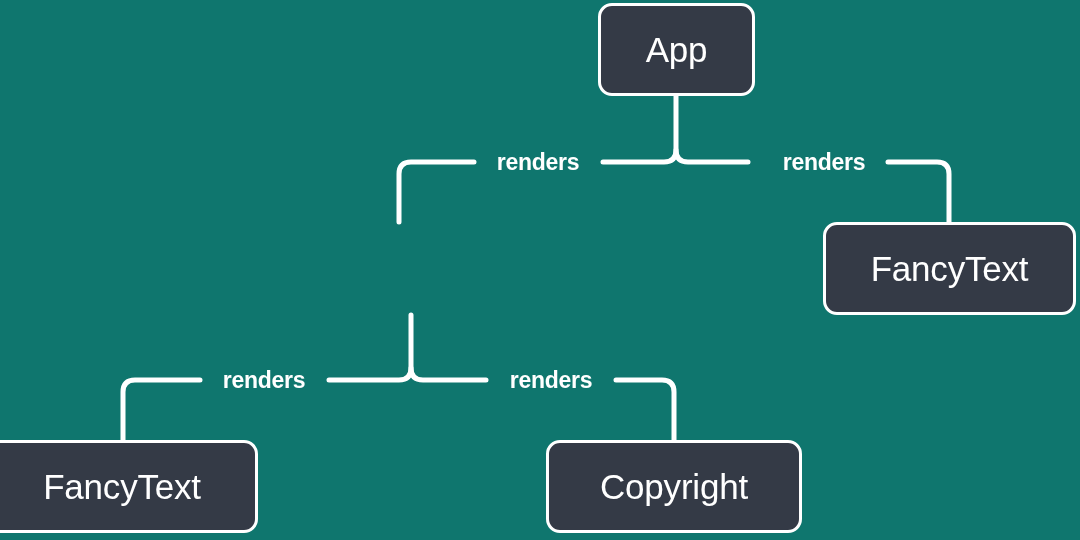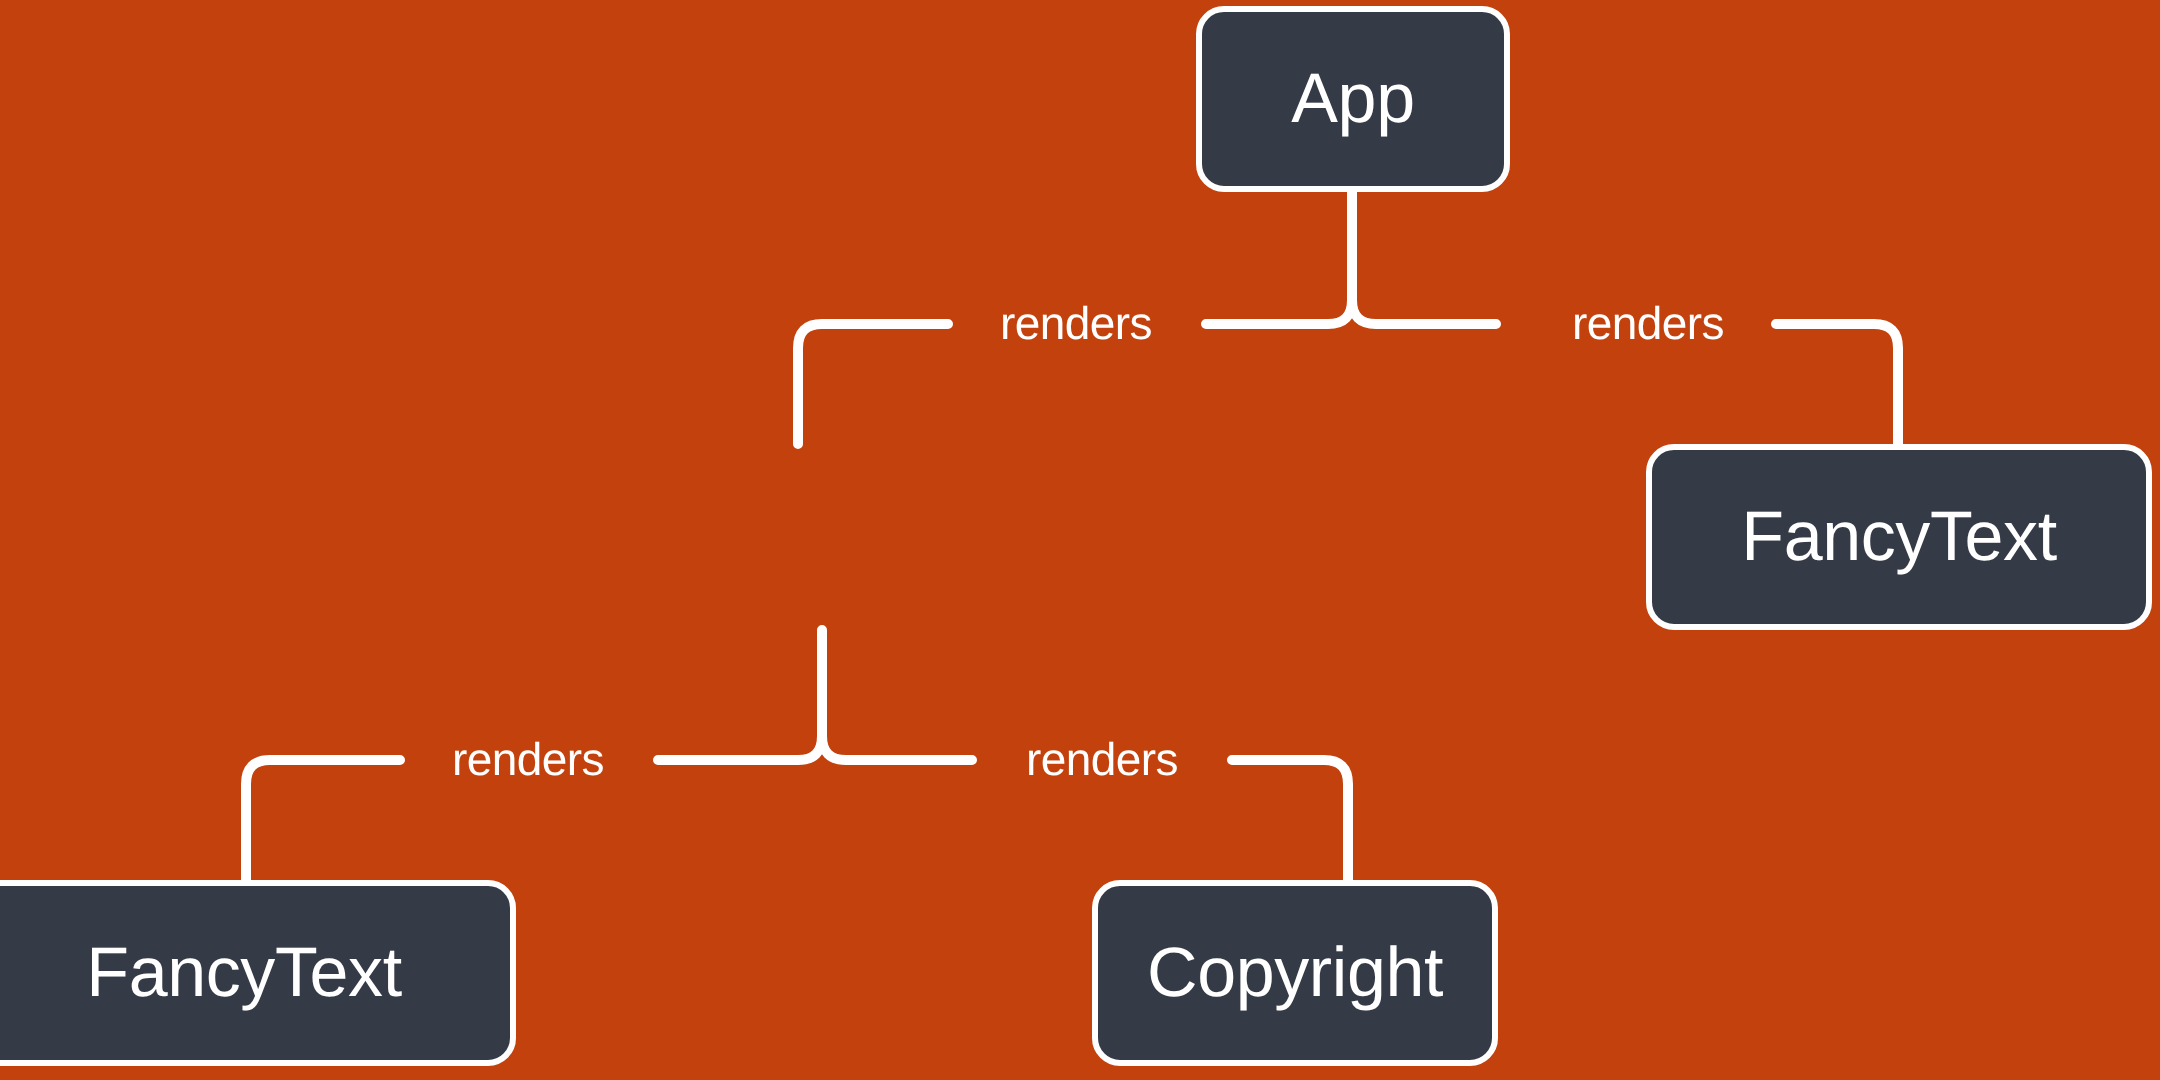--- a/index.html
+++ b/index.html
@@ -9,21 +9,21 @@
   body {
     width: 1080px;
     height: 540px;
     overflow: hidden;
     font-family: "Liberation Sans", sans-serif;
   }
   #diagram {
     position: relative;
     width: 1080px;
     height: 540px;
-    background: #c2410c;
+    background: #0f766e;
   }
   #edges {
     position: absolute;
     left: 0;
     top: 0;
     width: 1080px;
     height: 540px;
   }
   .node {
     position: absolute;
@@ -39,21 +39,21 @@
     font-size: 35px;
     font-weight: 400;
     letter-spacing: -0.2px;
     white-space: nowrap;
   }
   .edge-label {
     position: absolute;
     color: #ffffff;
     font-family: "Liberation Sans", sans-serif;
     font-size: 23px;
-    font-weight: 400;
+    font-weight: 700;
     letter-spacing: -0.3px;
     white-space: nowrap;
     transform: translate(-50%, -50%);
     line-height: 1;
   }
 </style>
 </head>
 <body>
 
 <div id="diagram">
@@ -83,21 +83,21 @@
 
 
   <div class="node" style="left:823px; top:222px; width:253px; height:93px;">
     <span>FancyText</span>
   </div>
 
   <div class="node" style="left:-14px; top:440px; width:272px; height:93px;">
     <span>FancyText</span>
   </div>
 
-  <div class="node" style="left:546px; top:440px; width:203px; height:93px;">
+  <div class="node" style="left:546px; top:440px; width:256px; height:93px;">
     <span>Copyright</span>
   </div>
 
   <div class="edge-label" style="left:538px; top:162px;">renders</div>
 
   <div class="edge-label" style="left:824px; top:162px;">renders</div>
 
   <div class="edge-label" style="left:264px; top:380px;">renders</div>
 
   <div class="edge-label" style="left:551px; top:380px;">renders</div>

